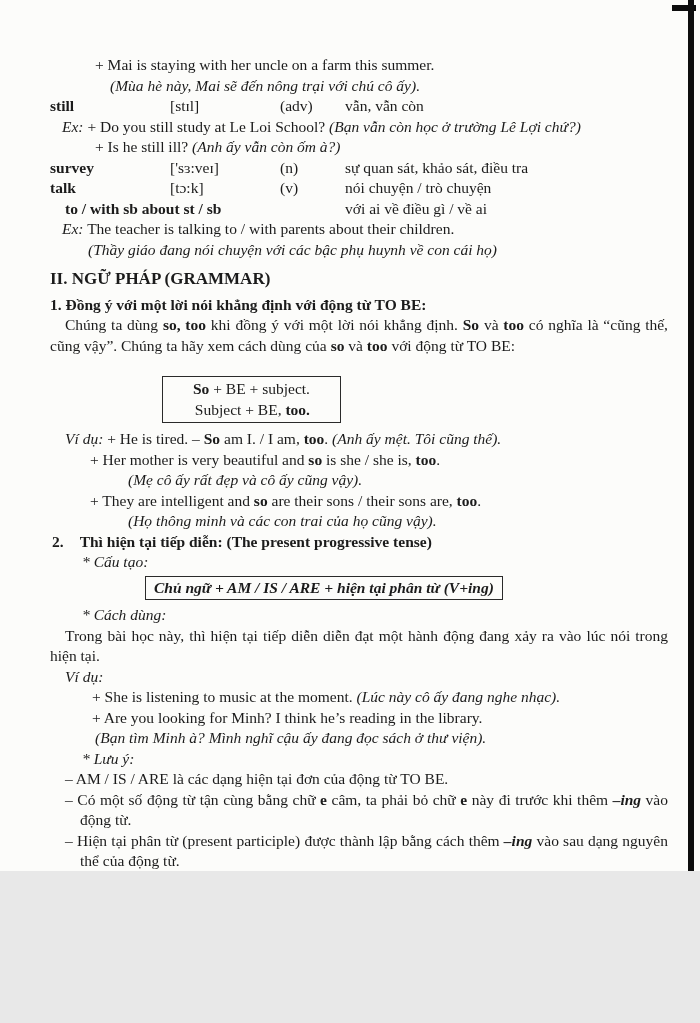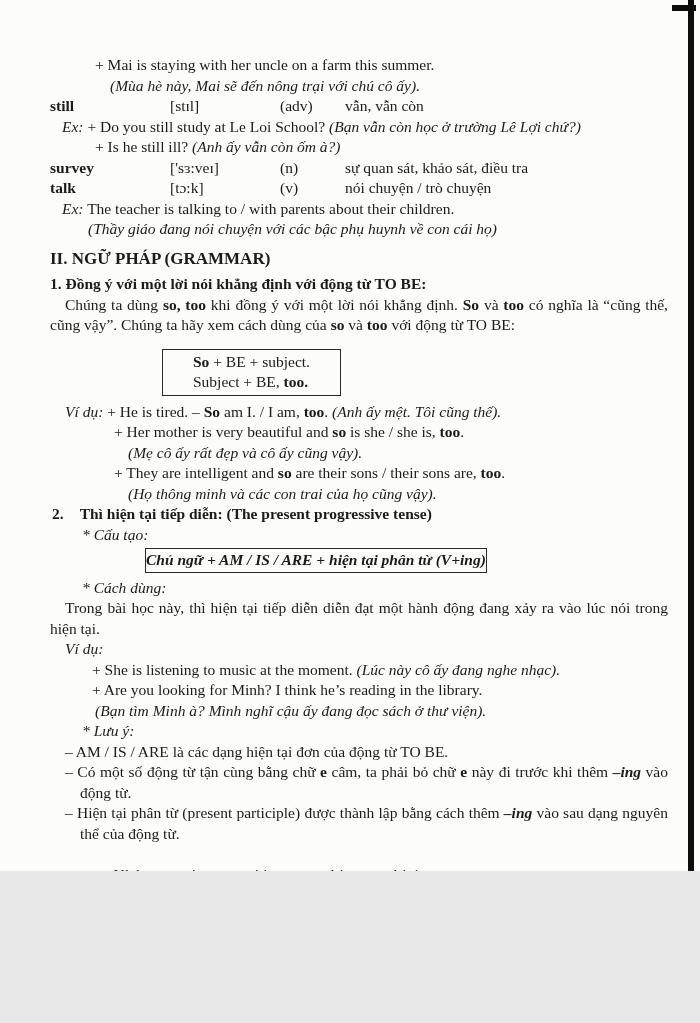--- a/index.html
+++ b/index.html
@@ -11,36 +11,36 @@
   .content{position:absolute;top:55px;left:50px;width:618px;}
   .i{font-style:italic}
   .b{font-weight:bold}
   .bi{font-weight:bold;font-style:italic}
   .line{min-height:20.5px}
   .ml12{margin-left:12px}
   .ml38{margin-left:38px}
   .ml40{margin-left:40px}
   .ml45{margin-left:45px}
   .ml60{margin-left:60px}
-  .ml72{margin-left:64px}
+  .ml72{margin-left:40px}
   .ml78{margin-left:78px}
   .ml30{margin-left:42px}
   .ml32{margin-left:32px}
   .ml15{margin-left:15px}
   .vrow{display:grid;grid-template-columns:120px 110px 65px 1fr}
   .phr-row{display:grid;grid-template-columns:295px 1fr}
   .phr-row .phrase{padding-left:15px}
   .indent15{text-indent:15px;text-align:justify}
   .hang{padding-left:30px;text-indent:-15px;text-align:justify}
   .heading{font-weight:bold;font-size:17px;margin:9px 0 5px;}
   .sec-title{font-weight:bold}
   .sec2{margin-left:2px}
   .sec2 .num{margin-right:16px}
-  .box1{border:1.6px solid #2a2a2a;width:max-content;margin:13px 0 6px 112px;padding:2px 30px;text-align:left}
-  .box2{border:1.6px solid #2a2a2a;width:max-content;margin:3px 0 5px 95px;padding:1px 0}
+  .box1{border:1.6px solid #2a2a2a;width:max-content;margin:20px 0 6px 112px;padding:2px 30px;text-align:right}
+  .box2{border:1.6px solid #2a2a2a;width:max-content;margin:3px 0 5px 95px;padding:1px 8px}
   .pre{white-space:pre-wrap}
   .vd-label3{margin-right:27px}
   .vd-label2{margin-right:8px}
   .page-number{position:absolute;left:48px;top:951px;font-weight:bold;font-size:17px}
   .wm-brand{
     position:absolute;left:142px;top:882px;font-size:76px;line-height:80px;
     color:#a9a9a9;opacity:.55;letter-spacing:2px;pointer-events:none;user-select:none;
     font-family:"DejaVu Serif",serif;
   }
   .wm-slogan{
@@ -83,20 +83,24 @@
       <span>sự quan sát, khảo sát, điều tra</span>
     </div>
 
     <div class="vrow">
       <span class="b">talk</span>
       <span>[tɔ:k]</span>
       <span>(v)</span>
       <span>nói chuyện / trò chuyện</span>
     </div>
 
+    <div class="phr-row">
+      <span class="b phrase">to / with sb about st / sb</span>
+      <span>với ai về điều gì / về ai</span>
+    </div>
 
     <div class="line ml12">
       <span class="i">Ex:</span>
       <span>The teacher is talking to / with parents about their children.</span>
     </div>
     <div class="line ml38 i">(Thầy giáo đang nói chuyện với các bậc phụ huynh về con cái họ)</div>
 
     <div class="heading">II. NGỮ PHÁP (GRAMMAR)</div>
 
     <div class="line sec-title">1. Đồng ý với một lời nói khẳng định với động từ TO BE:</div>

